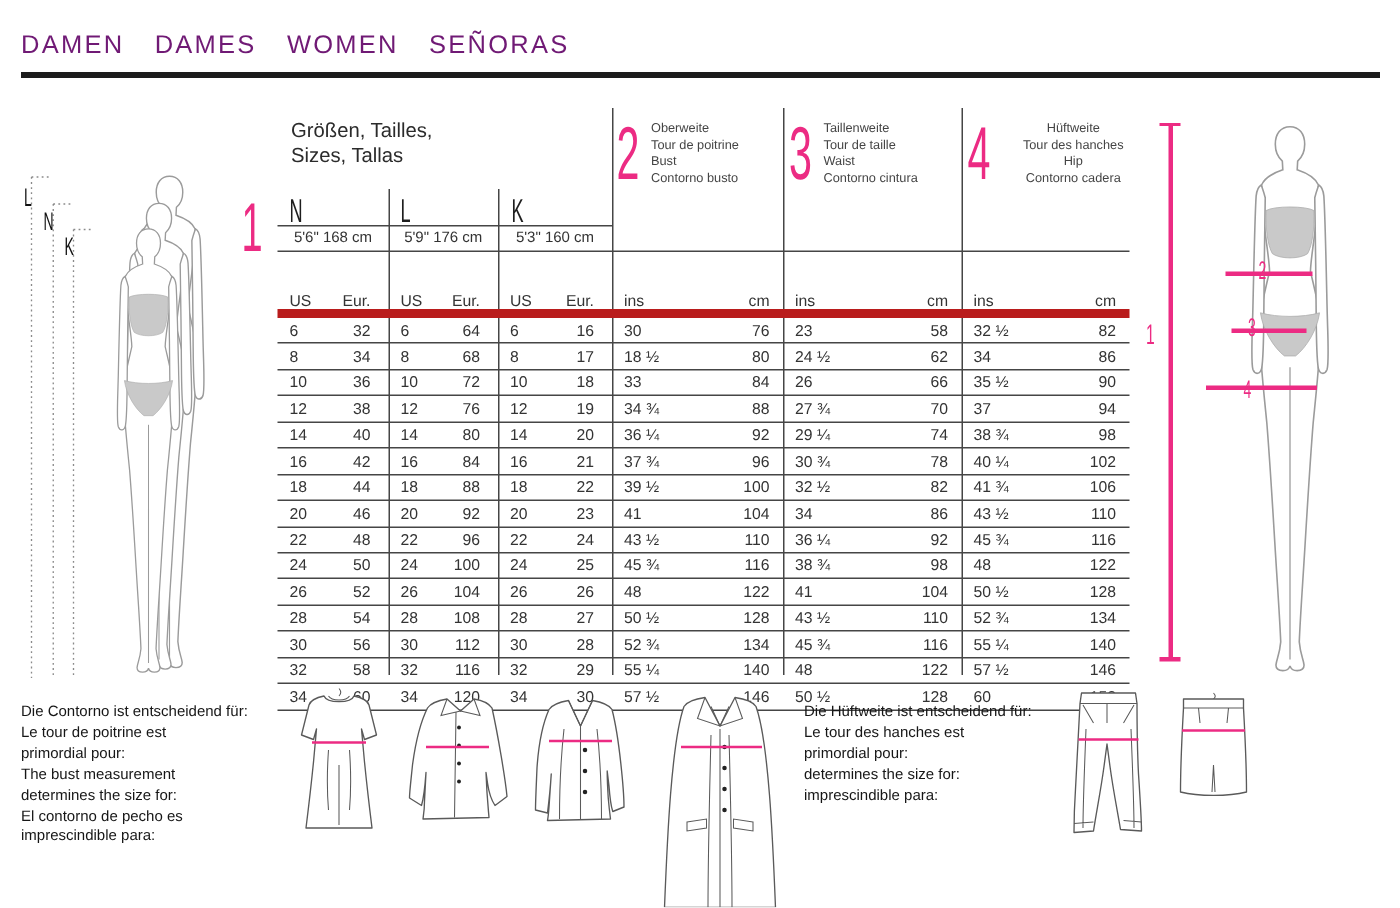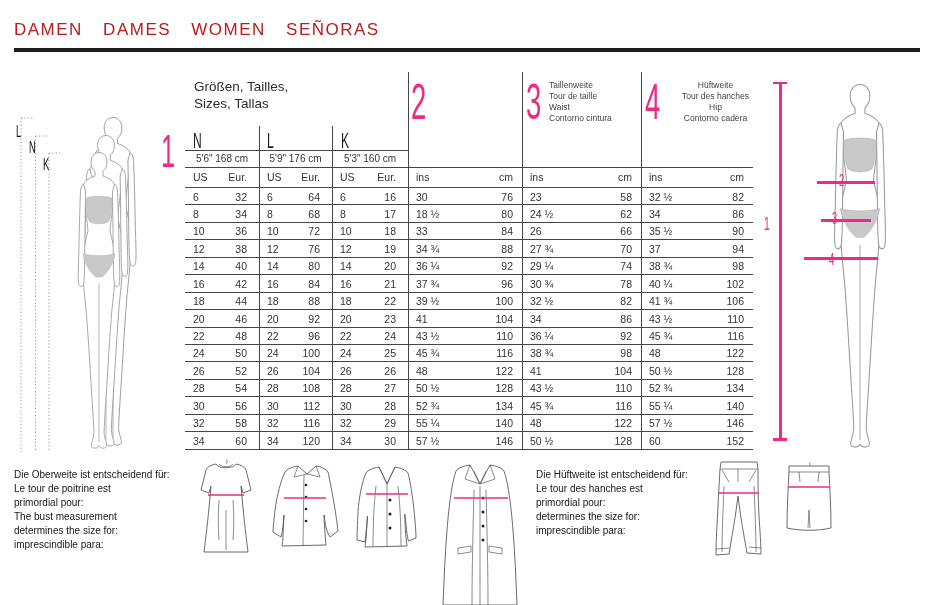--- a/index.html
+++ b/index.html
@@ -1,36 +1,36 @@
 <!DOCTYPE html>
 <html><head>
 <meta charset="utf-8">
 <style>
   html,body{margin:0;padding:0;background:#fff;}
   .stage{position:relative;width:933px;height:605px;background:#fff;overflow:hidden;
          font-family:"Liberation Sans",sans-serif;color:#222;}
   .abs{position:absolute;}
   
   .page-title{position:absolute;left:14px;top:20px;font-size:17px;font-weight:500;
-              letter-spacing:1.5px;word-spacing:14px;color:#b91c1c;}
+              letter-spacing:1.5px;word-spacing:14px;color:#701a75;}
   .title-rule{position:absolute;left:14px;top:48px;width:906px;height:4px;background:#1c1c1c;}
   
   .cond{display:inline-block;transform:scaleX(.55);transform-origin:0 0;white-space:nowrap;line-height:1;}
   .pink{color:#ec2b83;}
   .big-one{position:absolute;left:161px;top:124px;font-size:46px;font-weight:400;}
   .sec-num{position:absolute;top:73px;font-size:50px;font-weight:400;}
   .sec-lines{position:absolute;top:80px;width:95px;font-size:8.5px;line-height:11px;color:#444;}
   .chart-heading{position:absolute;left:194px;top:78px;font-size:13.5px;line-height:17px;color:#2b2b2b;}
   .col-letter{position:absolute;top:128px;font-size:22px;font-weight:500;color:#1e1e1e;}
   
   .vline{position:absolute;width:1px;background:#454545;}
   .hline{position:absolute;height:1px;background:#454545;}
   .trow,.shrow,.htrow{display:flex;box-sizing:border-box;}
   .trow{height:17.45px;border-bottom:1px solid #454545;}
-  .shrow{height:20px;border-bottom:1px solid #b91c1c;}
+  .shrow{height:20px;border-bottom:6px solid #b91c1c;margin-top:24px;}
   .htrow{height:18px;border-bottom:1px solid #454545;}
   .tcell{box-sizing:border-box;font-size:10.5px;color:#333;padding-top:2.5px;overflow:hidden;}
   .hcell{box-sizing:border-box;font-size:10px;color:#333;text-align:center;padding-top:3px;}
   .c0,.c2{width:37px;padding-left:8px;}
   .c1,.c3{width:37px;text-align:right;padding-right:12px;}
   .c2{width:36.5px;} .c3{width:36.5px;}
   .c4{width:38px;padding-left:8px;}
   .c5{width:38px;text-align:right;padding-right:12px;}
   .c6{width:50px;padding-left:8px;} .c7{width:64px;text-align:right;padding-right:9px;}
   .c8{width:52px;padding-left:8px;} .c9{width:67px;text-align:right;padding-right:9px;}
@@ -101,20 +101,26 @@
   <span class="fig-label" style="left:43px;top:155px;"><span class="cond">K</span></span>
 
   <div class="chart-heading">
     <div>Größen, Tailles,</div>
     <div>Sizes, Tallas</div>
   </div>
 
   <span class="big-one pink"><span class="cond">1</span></span>
 
   <span class="sec-num pink" style="left:411px;"><span class="cond">2</span></span>
+  <div class="sec-lines" style="left:434px;">
+    <div>Oberweite</div>
+    <div>Tour de poitrine</div>
+    <div>Bust</div>
+    <div>Contorno busto</div>
+  </div>
   <span class="sec-num pink" style="left:526px;"><span class="cond">3</span></span>
   <div class="sec-lines" style="left:549px;">
     <div>Taillenweite</div>
     <div>Tour de taille</div>
     <div>Waist</div>
     <div>Contorno cintura</div>
   </div>
   <span class="sec-num pink" style="left:645px;"><span class="cond">4</span></span>
   <div class="sec-lines" style="left:668px;text-align:center;">
     <div>Hüftweite</div>
@@ -363,25 +369,26 @@
           <div class="tcell c7">146</div>
           <div class="tcell c8">50 ½</div>
           <div class="tcell c9">128</div>
           <div class="tcell c10">60</div>
           <div class="tcell c11">152</div>
         </div>
       </div>
   </div>
 
   <div class="note" style="left:14px;top:468px;width:190px;">
-    <div>Die Oberweite ist entscheidend für:</div>
+    <div>Die Contorno ist entscheidend für:</div>
     <div>Le tour de poitrine est</div>
     <div>primordial pour:</div>
     <div>The bust measurement</div>
     <div>determines the size for:</div>
+    <div>El contorno de pecho es</div>
     <div>imprescindible para:</div>
   </div>
 
   <div class="note" style="left:536px;top:468px;width:190px;">
     <div>Die Hüftweite ist entscheidend für:</div>
     <div>Le tour des hanches est</div>
     <div>primordial pour:</div>
     <div>determines the size for:</div>
     <div>imprescindible para:</div>
   </div>

